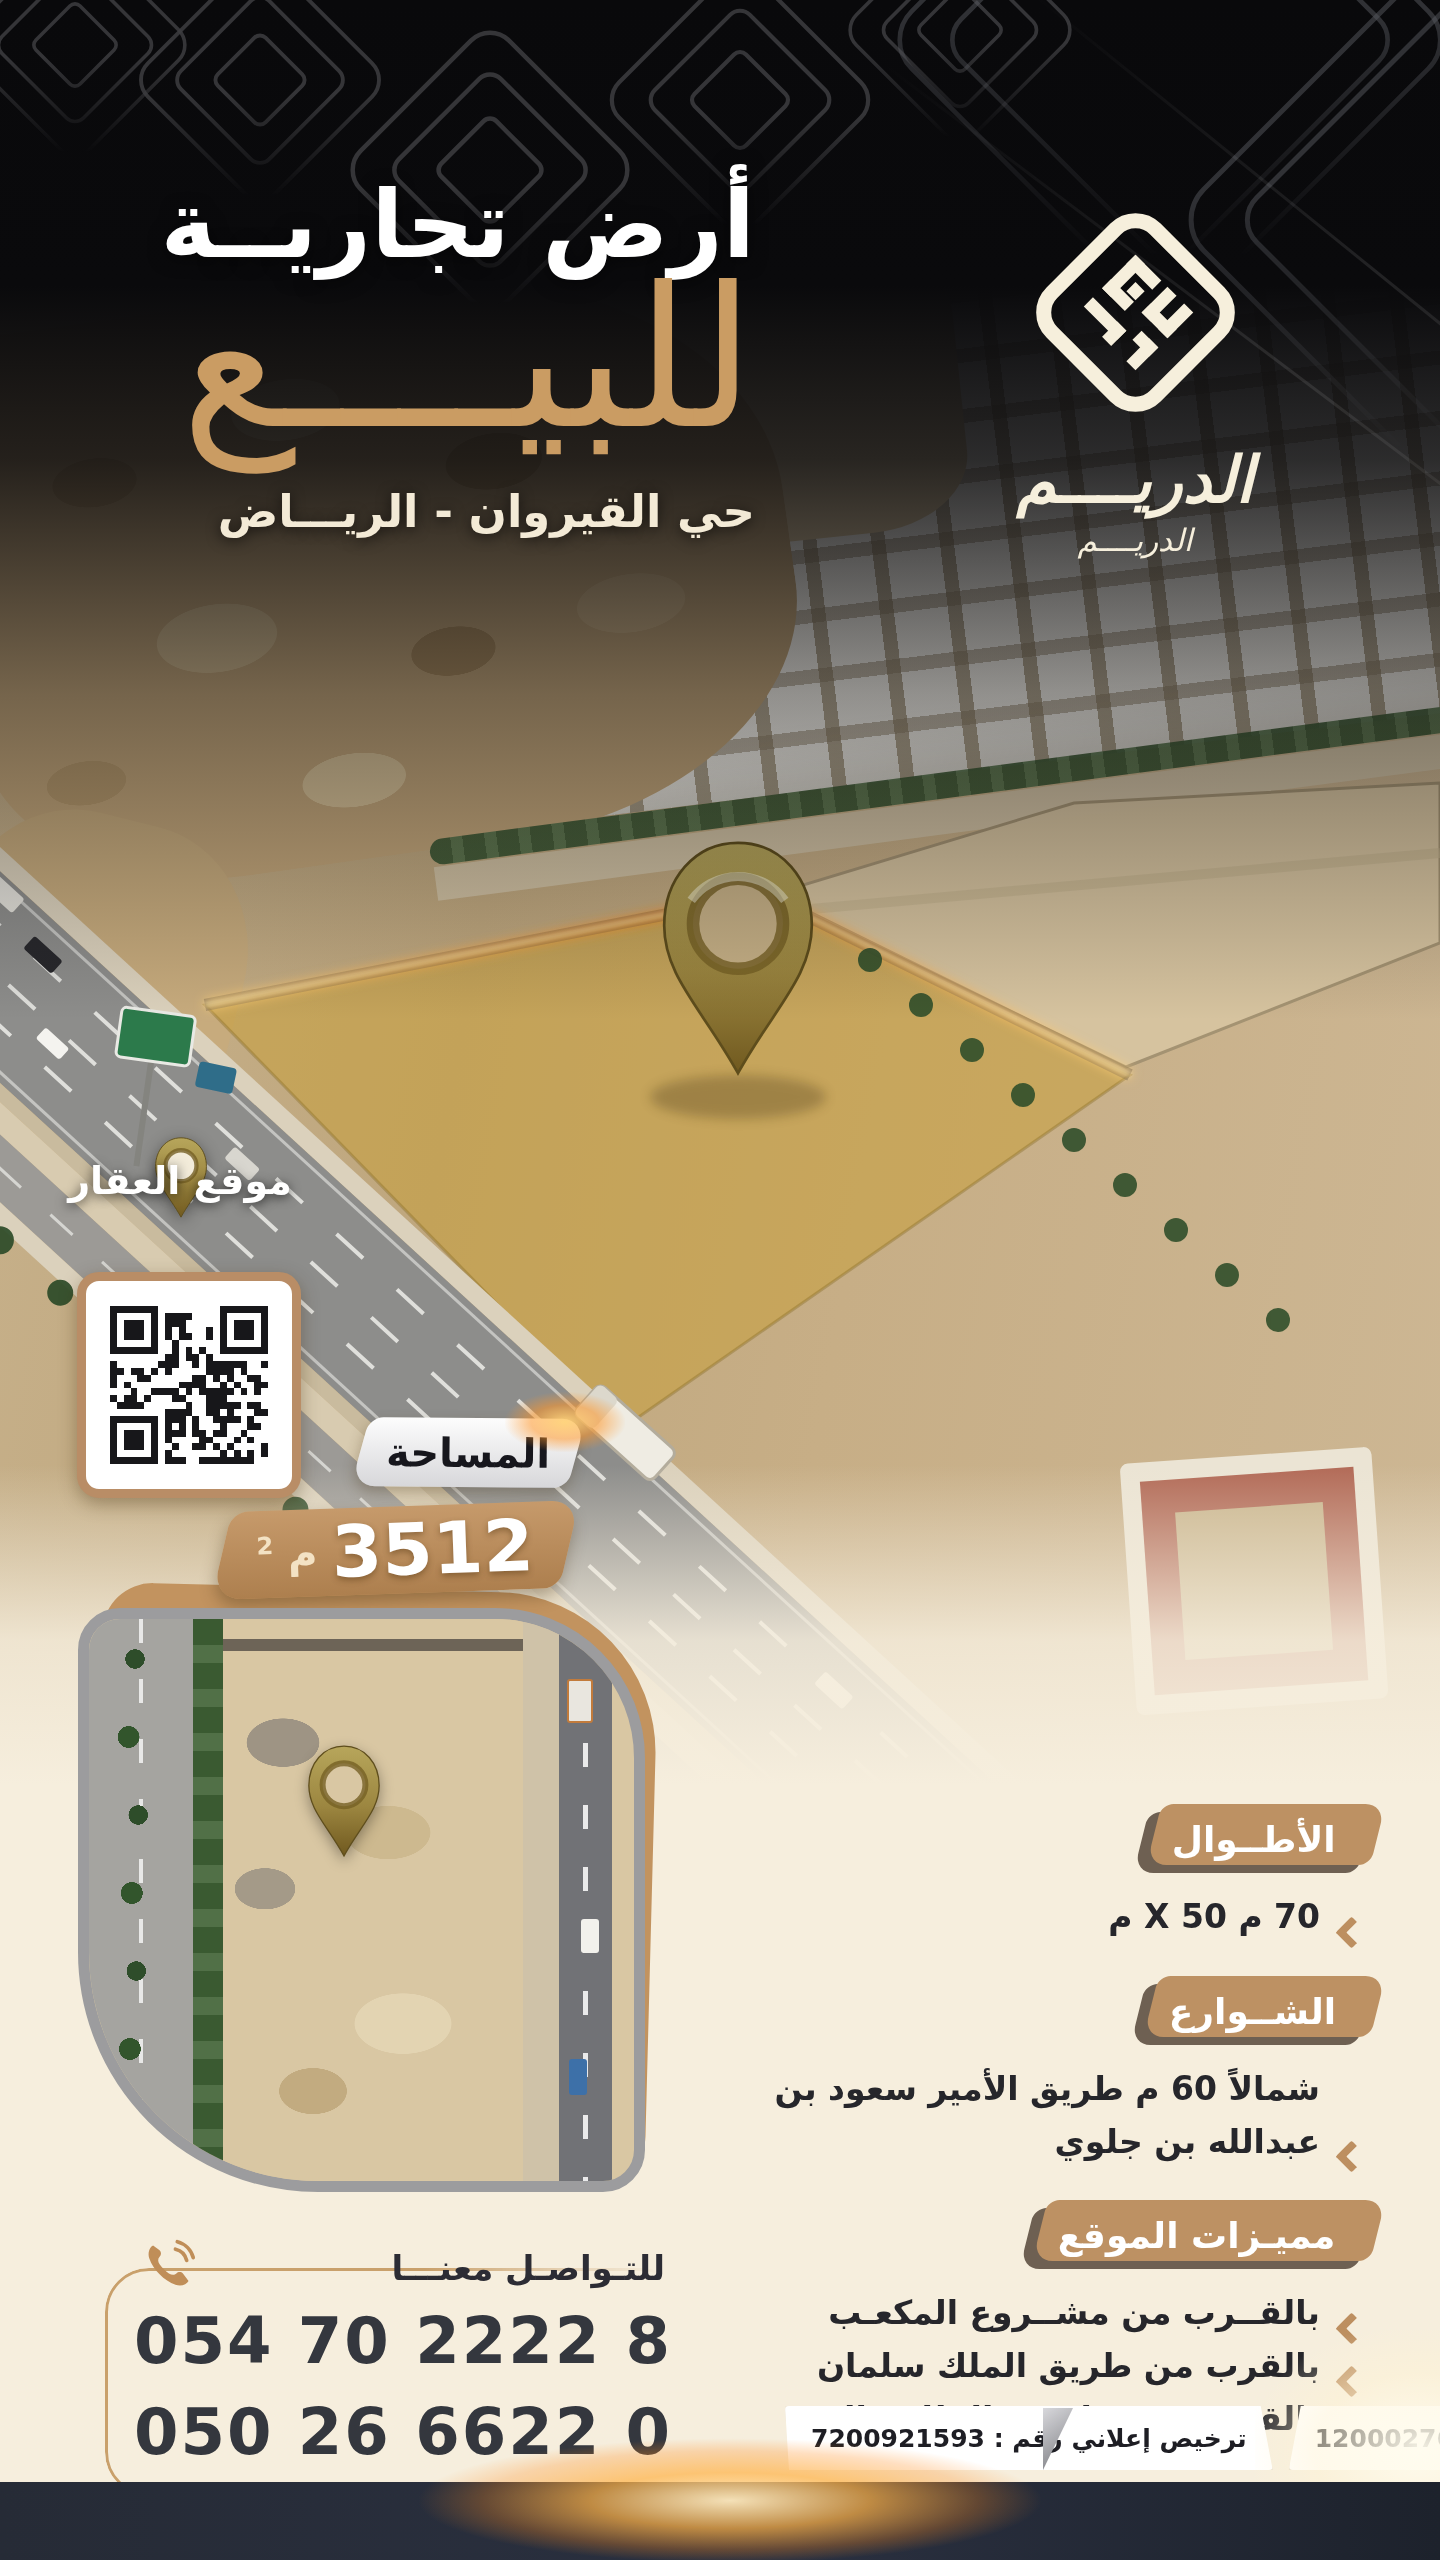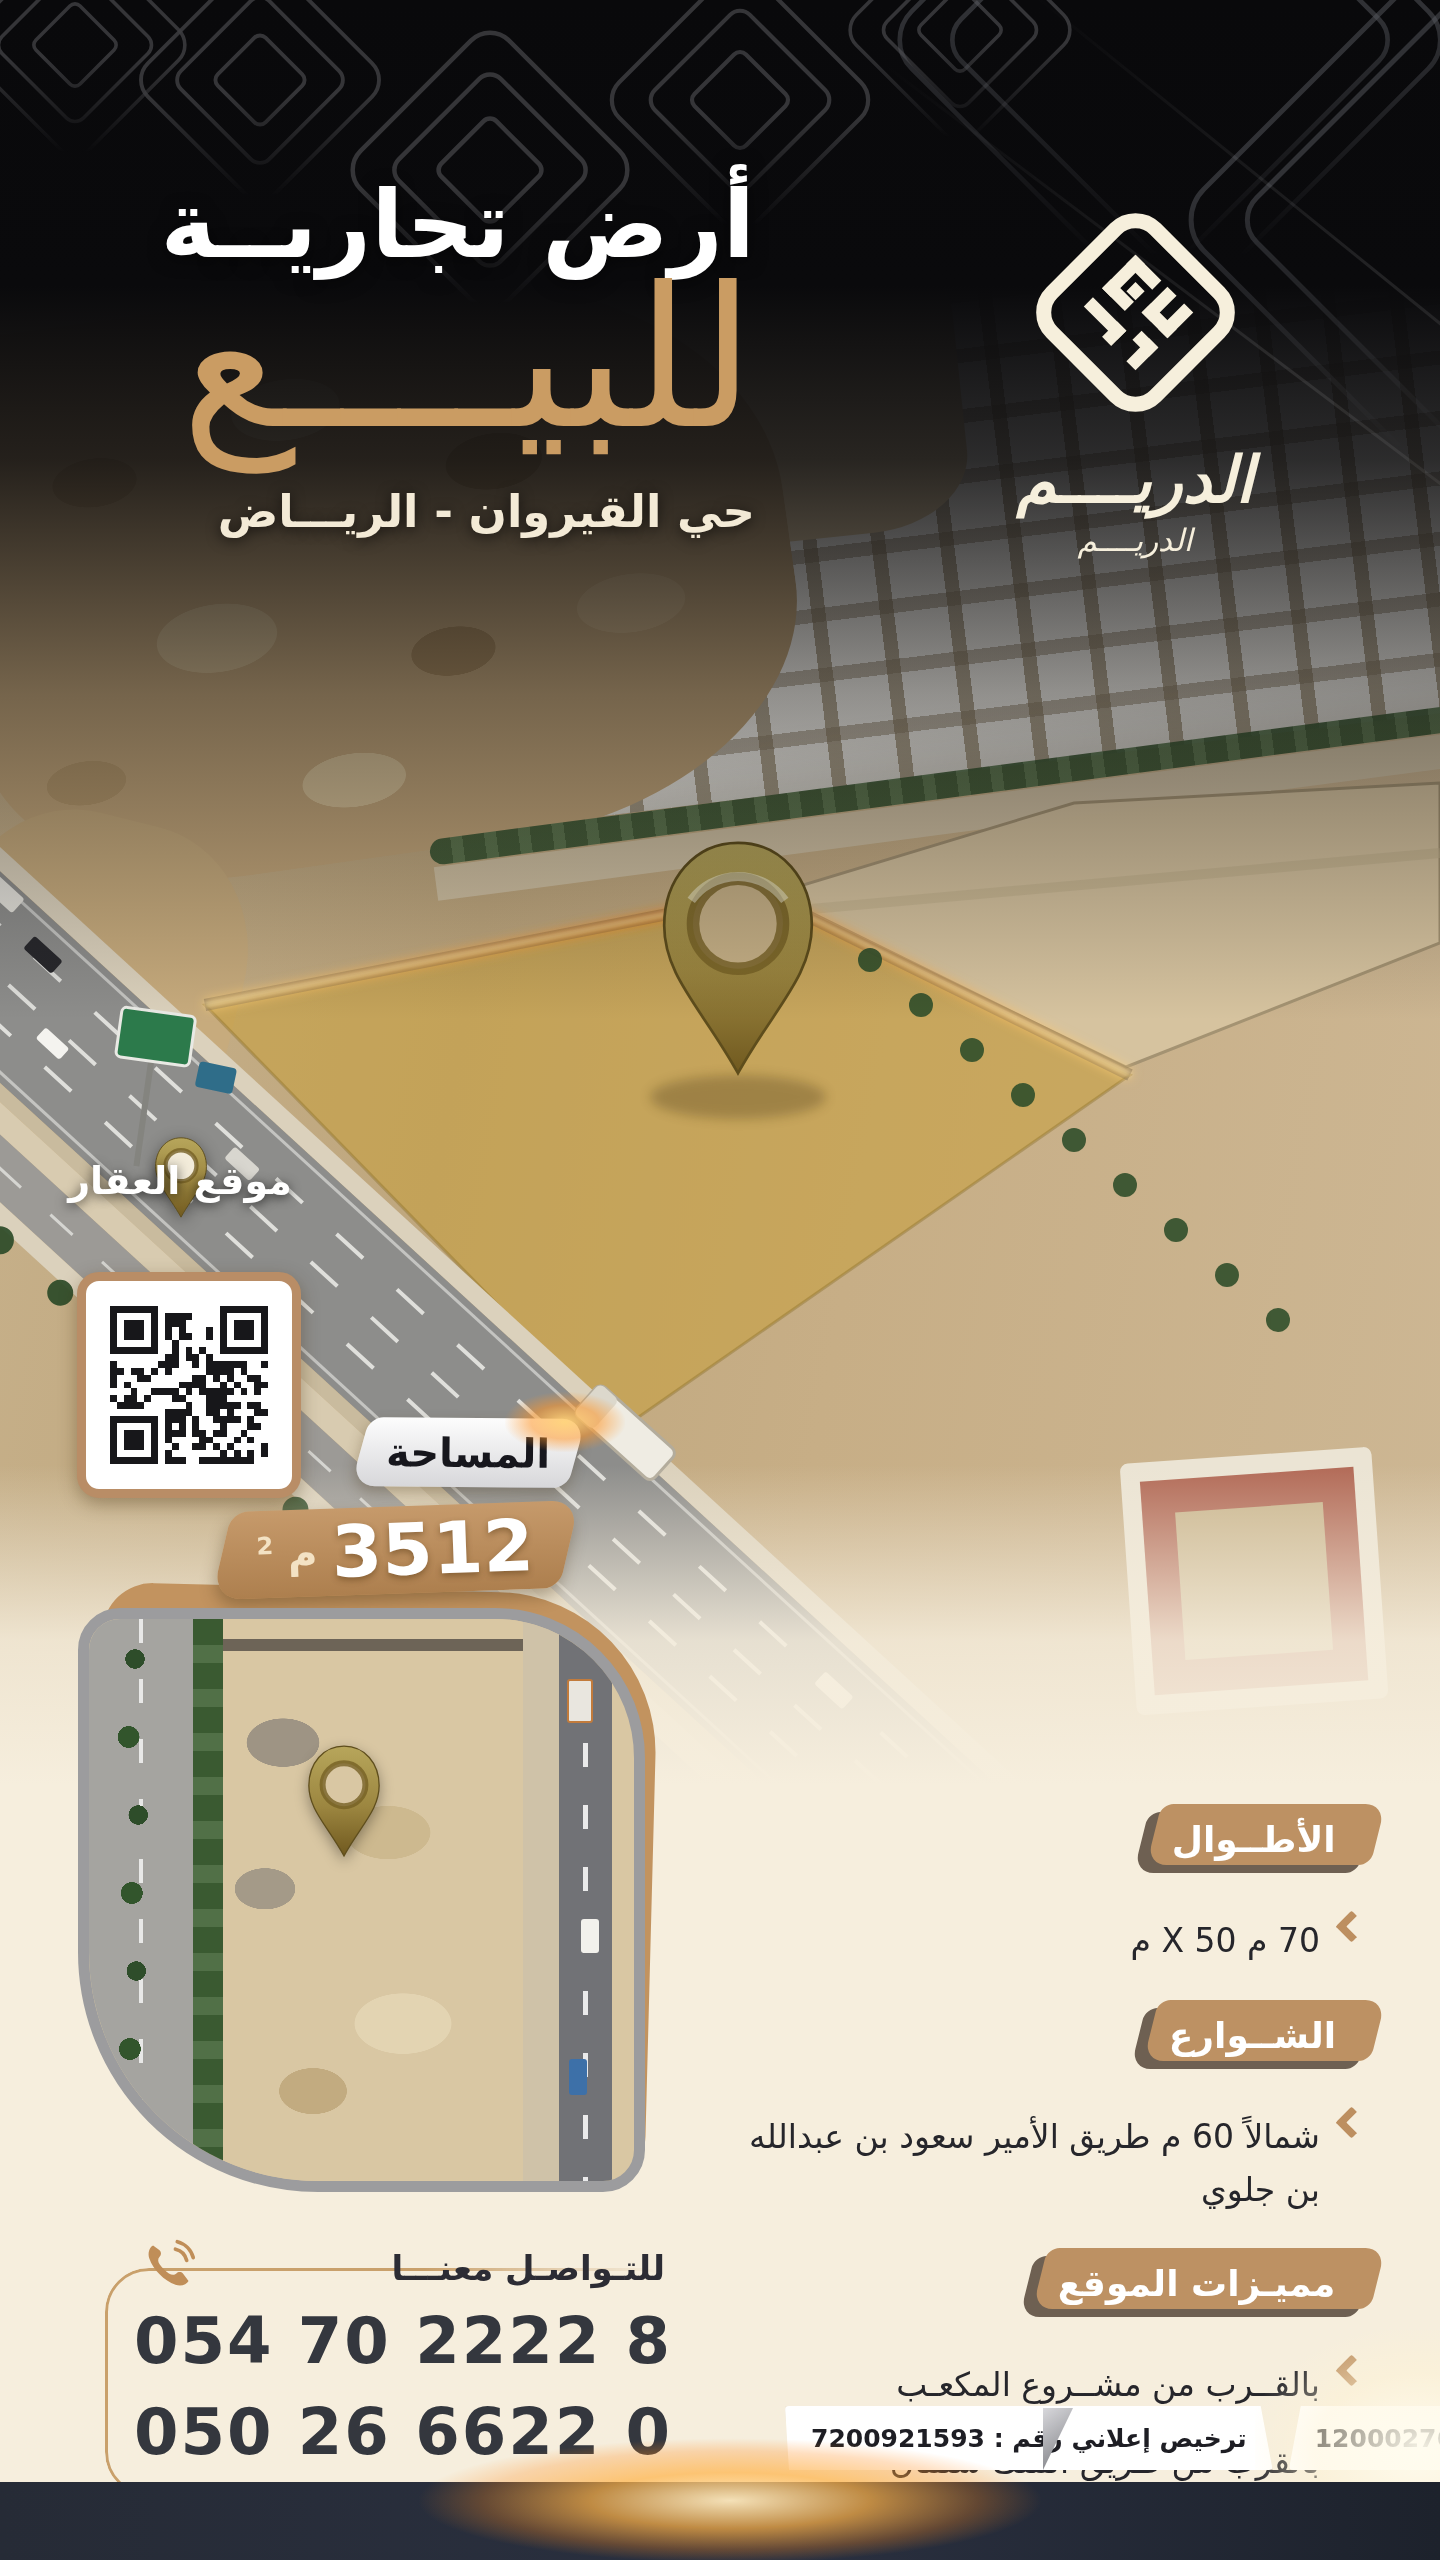--- a/index.html
+++ b/index.html
@@ -128,22 +128,22 @@
 
   
   .info-col{position:absolute;left:720px;top:1812px;width:645px;z-index:5;direction:rtl;text-align:right;}
   .sec{margin-bottom:40px;}
   .sec-badge{position:relative;display:inline-block;background:#6e6052;color:#fff;
     font-size:36px;font-weight:700;padding:7px 30px 13px;border-radius:12px 20px 12px 20px;
     transform:skewX(-14deg);margin-bottom:18px;}
   .sec-badge:before{content:"";position:absolute;top:-8px;right:-11px;bottom:8px;left:11px;
     background:#bd9163;border-radius:12px 20px 12px 20px;z-index:-1;}
   .sec-badge span{display:inline-block;transform:skewX(14deg);}
-  .item{display:flex;align-items:flex-start;direction:rtl;font-size:33px;font-weight:400;
-    color:#26262b;line-height:1.6;margin:24px 0;}
+  .item{display:flex;align-items:flex-end;direction:rtl;font-size:33px;font-weight:700;
+    color:#26262b;line-height:1.6;margin:0 0;}
   .chev{flex:0 0 auto;width:15px;height:15px;border-left:8px solid #bd8f60;border-bottom:8px solid #bd8f60;
     transform:rotate(45deg);border-radius:3px;margin-left:20px;margin-right:2px;}
 
   
   .bracket{position:absolute;left:105px;top:2268px;width:575px;height:222px;z-index:5;
     border:3px solid #c9a06b;border-radius:44px;pointer-events:none;
     -webkit-mask-image:linear-gradient(90deg,#000 55%,rgba(0,0,0,.3) 82%,transparent 96%);
     mask-image:linear-gradient(90deg,#000 55%,rgba(0,0,0,.3) 82%,transparent 96%);}
   .c-icon{position:absolute;left:140px;top:2238px;width:56px;height:56px;z-index:6;}
   .c-label{position:absolute;left:425px;top:2248px;width:240px;z-index:6;direction:rtl;

